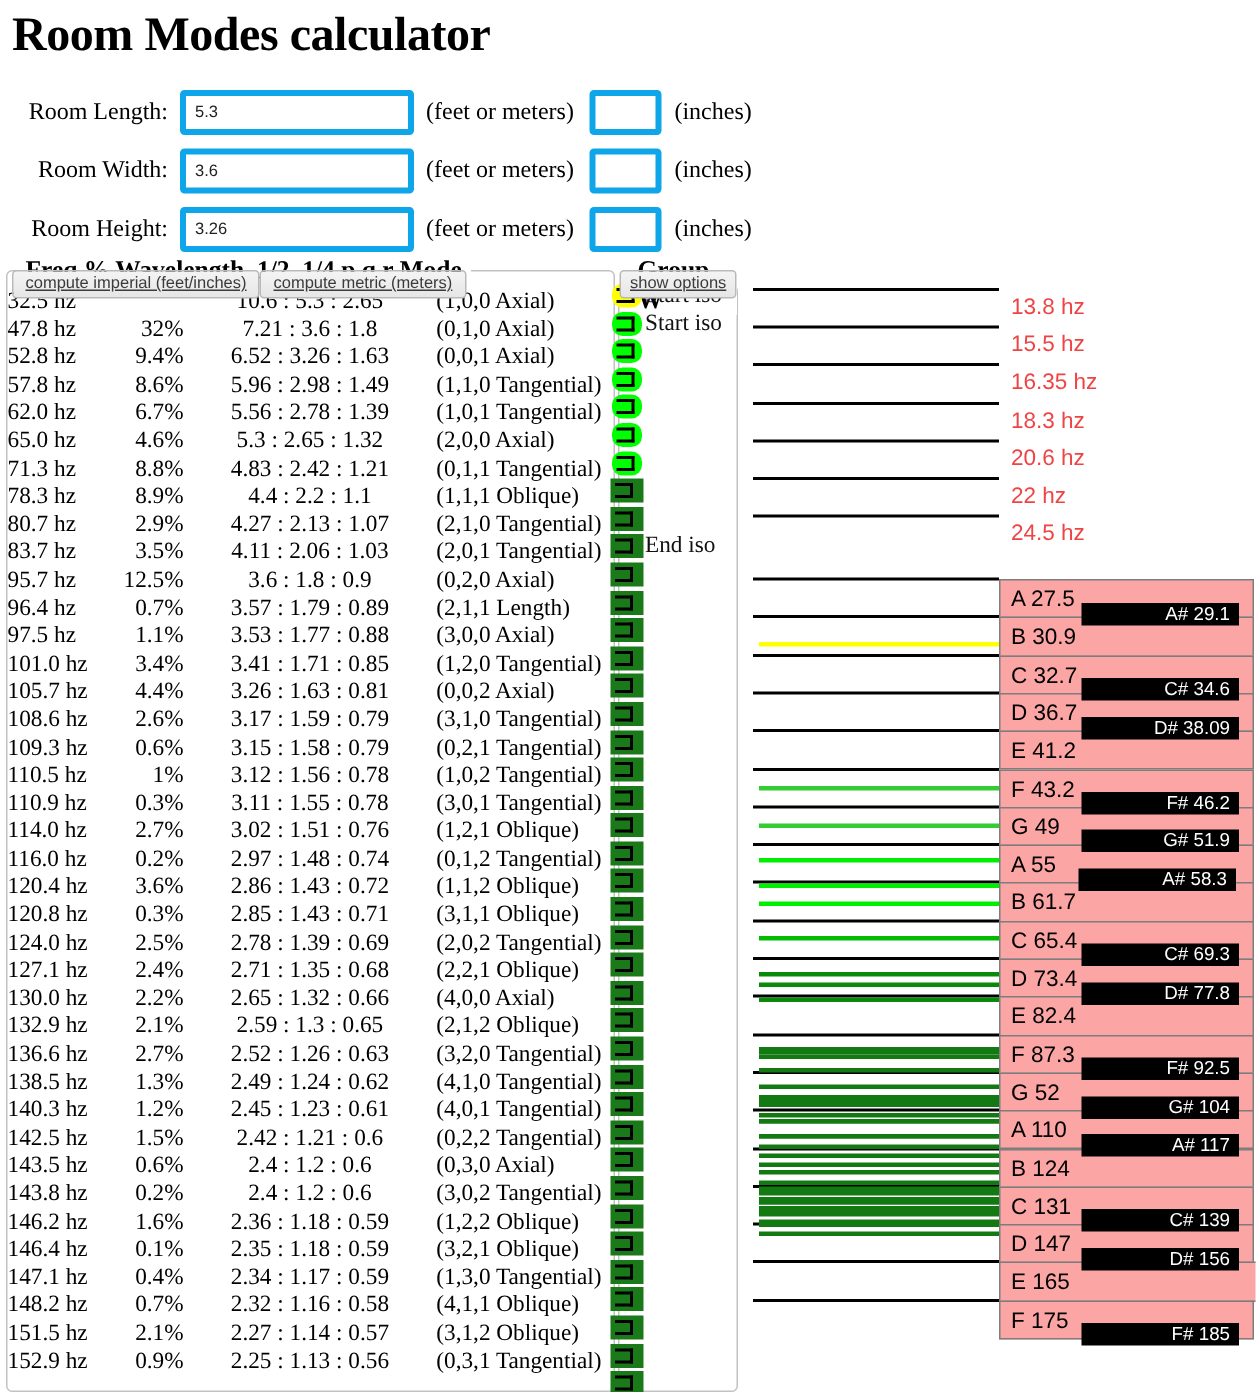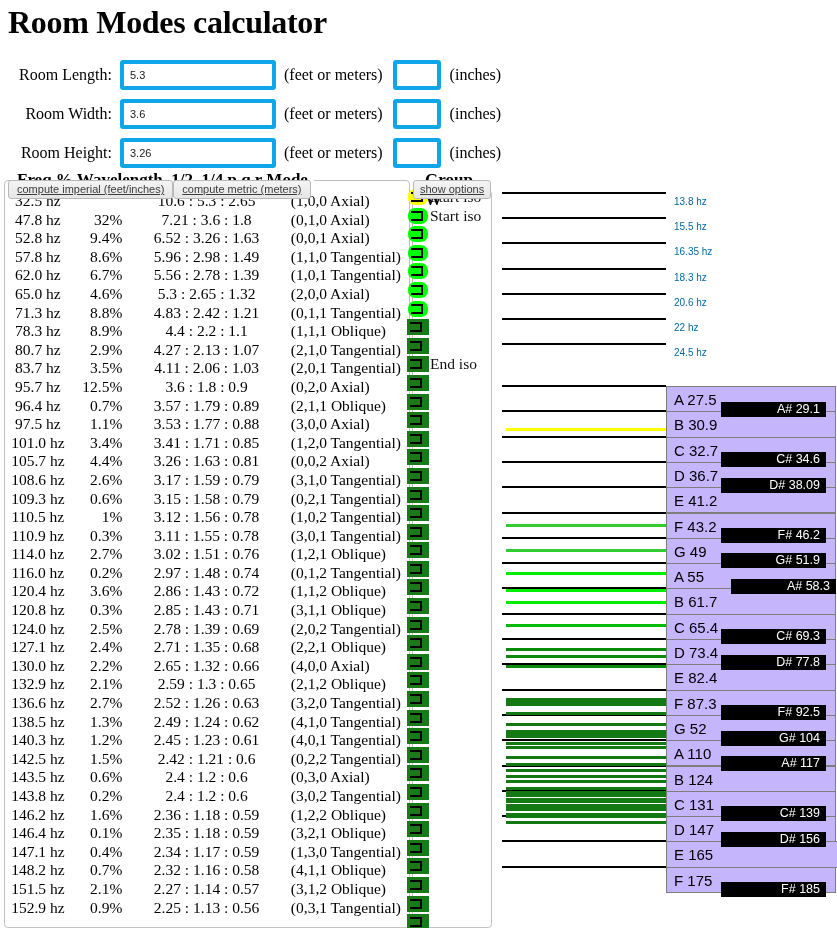--- a/index.html
+++ b/index.html
@@ -55,21 +55,21 @@
   }
 
   #modes-box{left:4px;top:0;width:404px;height:756px;overflow:hidden;}
   #group-box{left:412px;top:0;width:78px;height:756px;overflow:hidden;}
 
   table.modes{
     border-collapse:collapse;width:396px;margin-top:2px;
     font-family:"Liberation Serif", serif;font-size:15.5px;
   }
   table.modes td{padding:0;height:18.6px;line-height:18.6px;white-space:nowrap;}
-  td.c-freq{width:66px;text-align:center;padding-right:4px;}
+  td.c-freq{width:66px;text-align:left;padding-right:4px;}
   td.c-pct{width:52px;text-align:right;padding-right:6px;}
   td.c-wav{width:170px;text-align:center;}
   td.c-mode{width:108px;text-align:left;padding-left:6px;}
 
   
   .grpcol{position:absolute;left:408px;top:18px;width:26px;}
   .grp{
     height:18.6px;width:22px;position:relative;box-sizing:border-box;
   }
   .pill{
@@ -89,30 +89,30 @@
   
   .spectrum{position:absolute;left:498px;top:178px;width:339px;height:750px;}
   .notelineWrap{position:absolute;left:0;top:0;width:339px;height:750px;}
   .nline{position:absolute;left:4px;height:2px;background:#000;}
   .mline{position:absolute;height:3px;}
   .keyrow{
     position:absolute;left:168px;box-sizing:border-box;
     font-family:"Liberation Sans", sans-serif;
   }
   .wkey{
-    background:#c4b5fd;border:1px solid #7d7d7d;color:#000;
+    background:#fca5a5;border:1px solid #7d7d7d;color:#000;
     font-size:15px;padding-left:7px;
   }
   .bkey{
     background:#000;color:#fff;font-size:12.5px;text-align:right;
     padding-right:6px;
   }
   .hzlabel{
-    position:absolute;font-family:"Liberation Sans", sans-serif;font-size:10px;
-    color:#0369a1;white-space:nowrap;
+    position:absolute;font-family:"Liberation Sans", sans-serif;font-size:15px;
+    color:#ef4444;white-space:nowrap;
   }
 </style>
 </head>
 <body>
 
 <div class="page">
 
   <h1 id="title">Room Modes calculator</h1>
 
   <div class="form" id="form-host">
@@ -214,21 +214,21 @@
             <tr>
               <td class="c-freq">95.7 hz</td>
               <td class="c-pct">12.5%</td>
               <td class="c-wav">3.6 : 1.8 : 0.9</td>
               <td class="c-mode">(0,2,0 Axial)</td>
             </tr>
             <tr>
               <td class="c-freq">96.4 hz</td>
               <td class="c-pct">0.7%</td>
               <td class="c-wav">3.57 : 1.79 : 0.89</td>
-              <td class="c-mode">(2,1,1 Oblique)</td>
+              <td class="c-mode">(2,1,1 Length)</td>
             </tr>
             <tr>
               <td class="c-freq">97.5 hz</td>
               <td class="c-pct">1.1%</td>
               <td class="c-wav">3.53 : 1.77 : 0.88</td>
               <td class="c-mode">(3,0,0 Axial)</td>
             </tr>
             <tr>
               <td class="c-freq">101.0 hz</td>
               <td class="c-pct">3.4%</td>
@@ -654,21 +654,21 @@
         <div class="nline" style="top: 637.1px; width: 164px;"></div>
         <div class="keyrow wkey" style="top: 663.4px; width: 192px; height: 26.3px; line-height: 25.3px;">E  165</div>
         <div class="nline" style="top: 662.4px; width: 164px;"></div>
         <div class="keyrow wkey" style="top: 688.7px; width: 170px; height: 26.3px; line-height: 25.3px;">F  175</div>
         <div class="nline" style="top: 687.7px; width: 164px;"></div>
         <div class="keyrow bkey" style="top: 223.686px; width: 105px; left: 223px; height: 15px; line-height: 15px;">A#  29.1</div>
         <div class="keyrow bkey" style="top: 274.286px; width: 105px; left: 223px; height: 15px; line-height: 15px;">C#  34.6</div>
         <div class="keyrow bkey" style="top: 299.586px; width: 105px; left: 223px; height: 15px; line-height: 15px;">D#  38.09</div>
         <div class="keyrow bkey" style="top: 350.186px; width: 105px; left: 223px; height: 15px; line-height: 15px;">F#  46.2</div>
         <div class="keyrow bkey" style="top: 375.486px; width: 105px; left: 223px; height: 15px; line-height: 15px;">G#  51.9</div>
-        <div class="keyrow bkey" style="top: 400.786px; width: 105px; left: 233px; height: 15px; line-height: 15px;">A#  58.3</div>
+        <div class="keyrow bkey" style="top: 400.786px; width: 105px; left: 221px; height: 15px; line-height: 15px;">A#  58.3</div>
         <div class="keyrow bkey" style="top: 451.386px; width: 105px; left: 223px; height: 15px; line-height: 15px;">C#  69.3</div>
         <div class="keyrow bkey" style="top: 476.686px; width: 105px; left: 223px; height: 15px; line-height: 15px;">D#  77.8</div>
         <div class="keyrow bkey" style="top: 527.286px; width: 105px; left: 223px; height: 15px; line-height: 15px;">F#  92.5</div>
         <div class="keyrow bkey" style="top: 552.586px; width: 105px; left: 223px; height: 15px; line-height: 15px;">G#  104</div>
         <div class="keyrow bkey" style="top: 577.886px; width: 105px; left: 223px; height: 15px; line-height: 15px;">A#  117</div>
         <div class="keyrow bkey" style="top: 628.486px; width: 105px; left: 223px; height: 15px; line-height: 15px;">C#  139</div>
         <div class="keyrow bkey" style="top: 653.786px; width: 105px; left: 223px; height: 15px; line-height: 15px;">D#  156</div>
         <div class="keyrow bkey" style="top: 704.386px; width: 105px; left: 223px; height: 15px; line-height: 15px;">F#  185</div>
         <div class="mline" style="top: 249.811px; left: 8px; width: 160px; background: rgb(255, 255, 0);"></div>
         <div class="mline" style="top: 346.369px; left: 8px; width: 160px; background: rgb(51, 204, 51);"></div>

